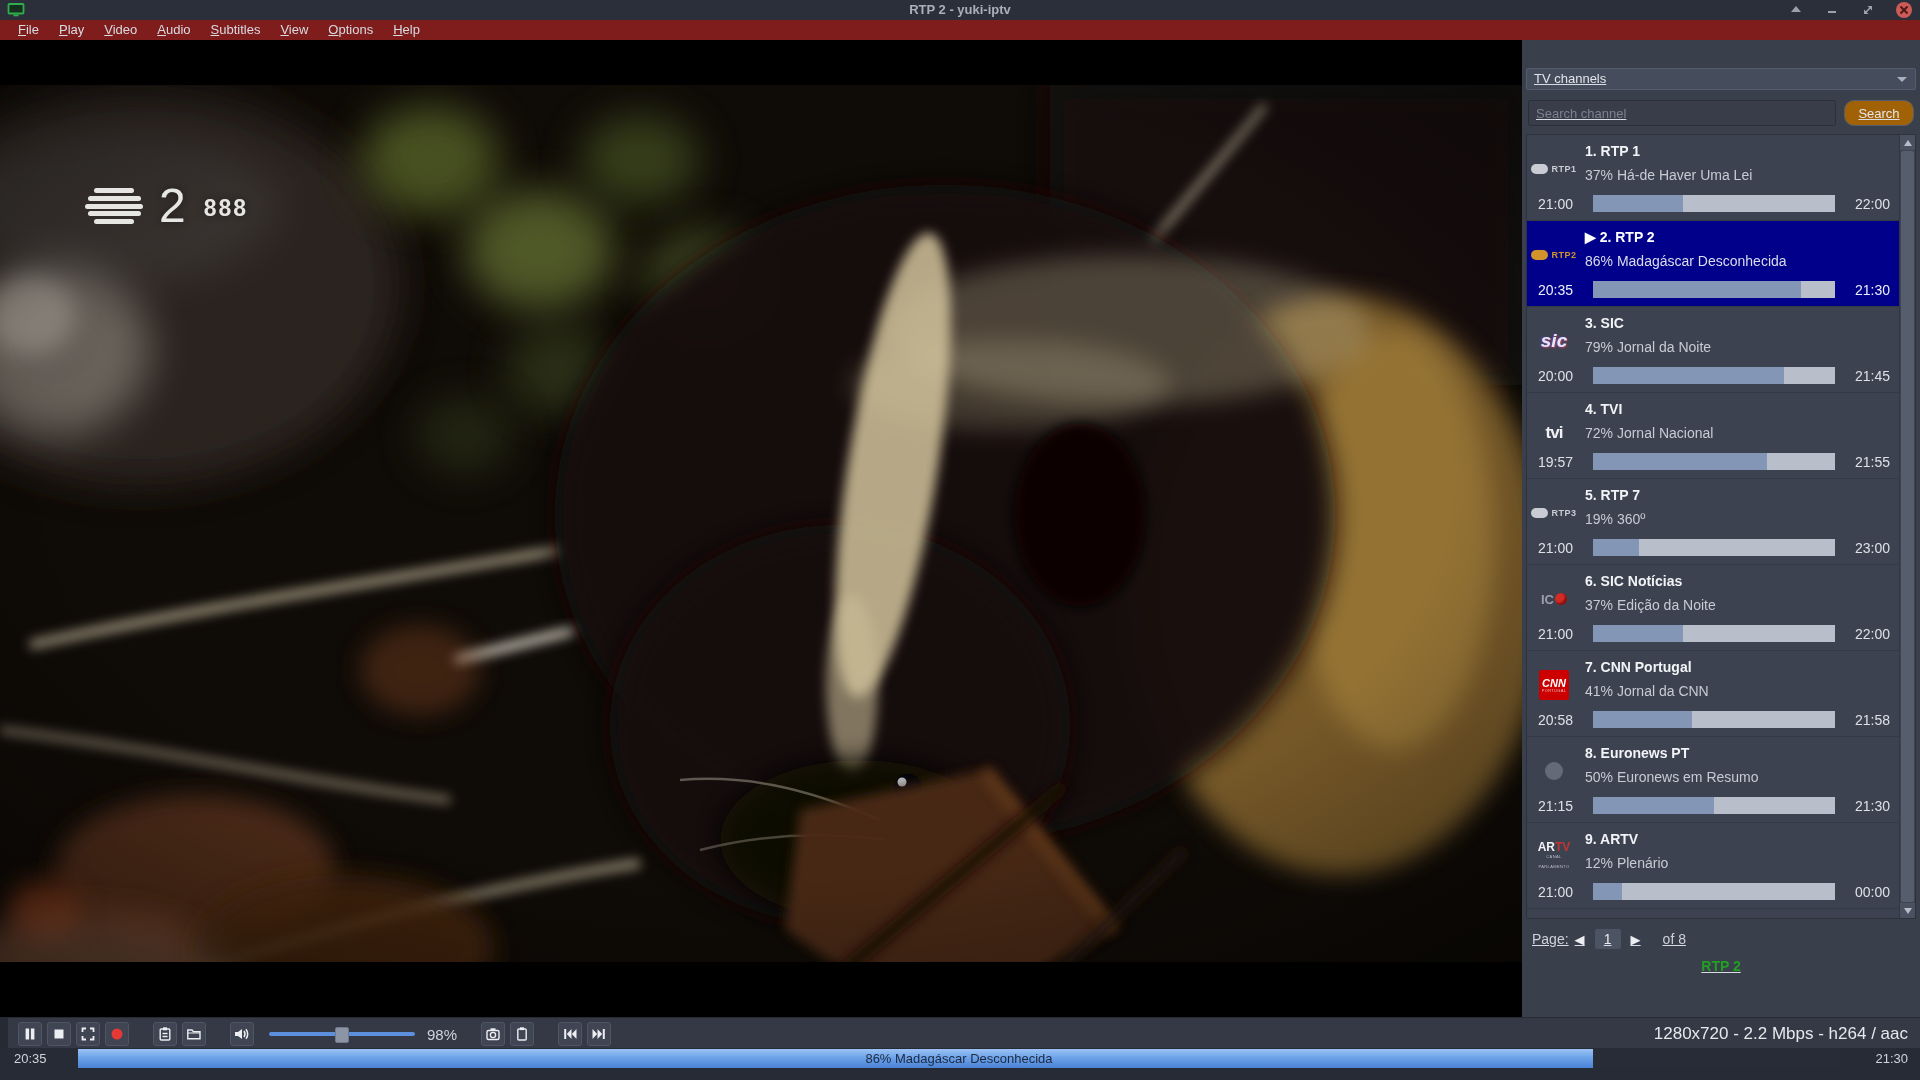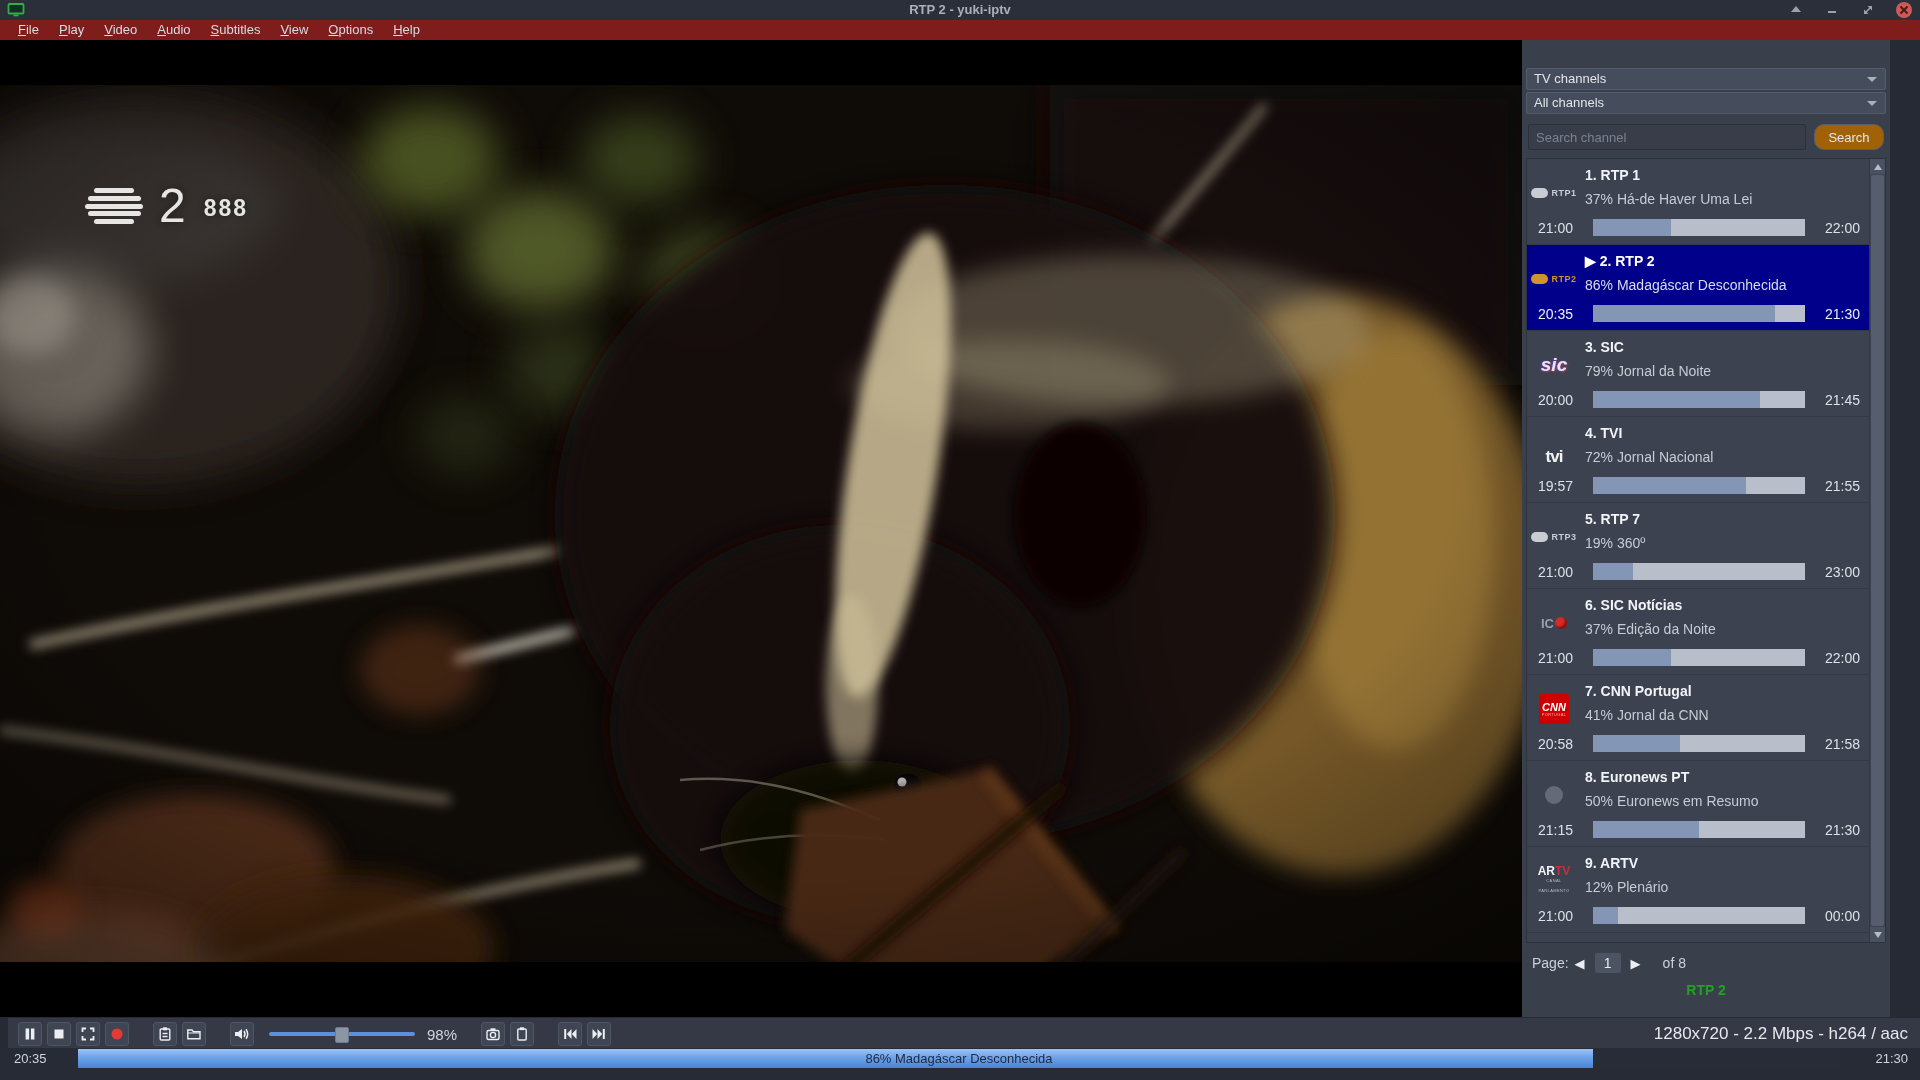--- a/index.html
+++ b/index.html
@@ -32,22 +32,22 @@
   .watermark{position:absolute;left:85px;top:97px;display:flex;align-items:center;opacity:.93;
              text-shadow:0 0 8px rgba(0,0,0,.5);}
   .wm-logo i{display:block;height:5px;border-radius:3px;background:#f4f4f2;margin:2.6px auto;}
   .wm-logo i:nth-child(1){width:40px;} .wm-logo i:nth-child(2){width:53px;}
   .wm-logo i:nth-child(3){width:58px;} .wm-logo i:nth-child(4){width:53px;}
   .wm-logo i:nth-child(5){width:40px;}
   .wm-num{font-size:48px;font-weight:400;color:#f4f4f2;margin-left:16px;line-height:1;}
   .wm-ttx{font-size:23px;font-weight:700;letter-spacing:2px;color:#f4f4f2;margin-left:18px;margin-top:4px;}
 
   
-  .sidebar{position:absolute;top:40px;left:1522px;width:368px;height:977px;background:#3a3f4c;
-           box-sizing:border-box;padding:28px 4px 0 4px;}
+  .sidebar{position:absolute;top:40px;left:1522px;width:398px;height:977px;background:#3a3f4c;
+           box-sizing:border-box;padding:28px 4px 0 4px;text-decoration:underline;}
   .combo{position:relative;height:22px;background:#454c5b;border:1px solid #555c6d;border-radius:2px;
          margin-bottom:2px;box-sizing:border-box;font-size:13px;line-height:20px;color:#e2e5ea;padding-left:7px;}
   .combo .chev{position:absolute;right:8px;top:8px;width:0;height:0;border-left:5px solid transparent;
          border-right:5px solid transparent;border-top:5px solid #aab0bc;}
   .search-row{display:flex;gap:8px;margin-top:10px;padding:0 2px;}
   .search-input{flex:1;height:26px;background:#383d49;border:1px solid #2b2f39;border-radius:2px;
          box-sizing:border-box;color:#dfe2e8;font-size:13px;padding:0 7px;font-family:"Liberation Sans",sans-serif;outline:none;}
   .search-input::placeholder{color:#7b828f;}
   .search-btn{width:70px;height:26px;background:#a16207;border:1px solid #565d6e;border-radius:10px;
          color:#e4e7ec;font-size:13px;font-family:"Liberation Sans",sans-serif;}
@@ -249,24 +249,20 @@
         <span class="wm-ttx">888</span>
       </div>
     </div>
   </div>
 
   <div class="sidebar">
     <div class="combo">
       <span>TV channels</span>
       <span class="chev"></span>
     </div>
-    <div class="combo">
-      <span>All channels</span>
-      <span class="chev"></span>
-    </div>
     <div class="search-row">
       <input class="search-input" placeholder="Search channel" style="">
       <button class="search-btn">Search</button>
     </div>
 
     <div class="chan-list">
 
   <div class="channel">
     <div class="ch-logo">
             <span class="pill"></span>

